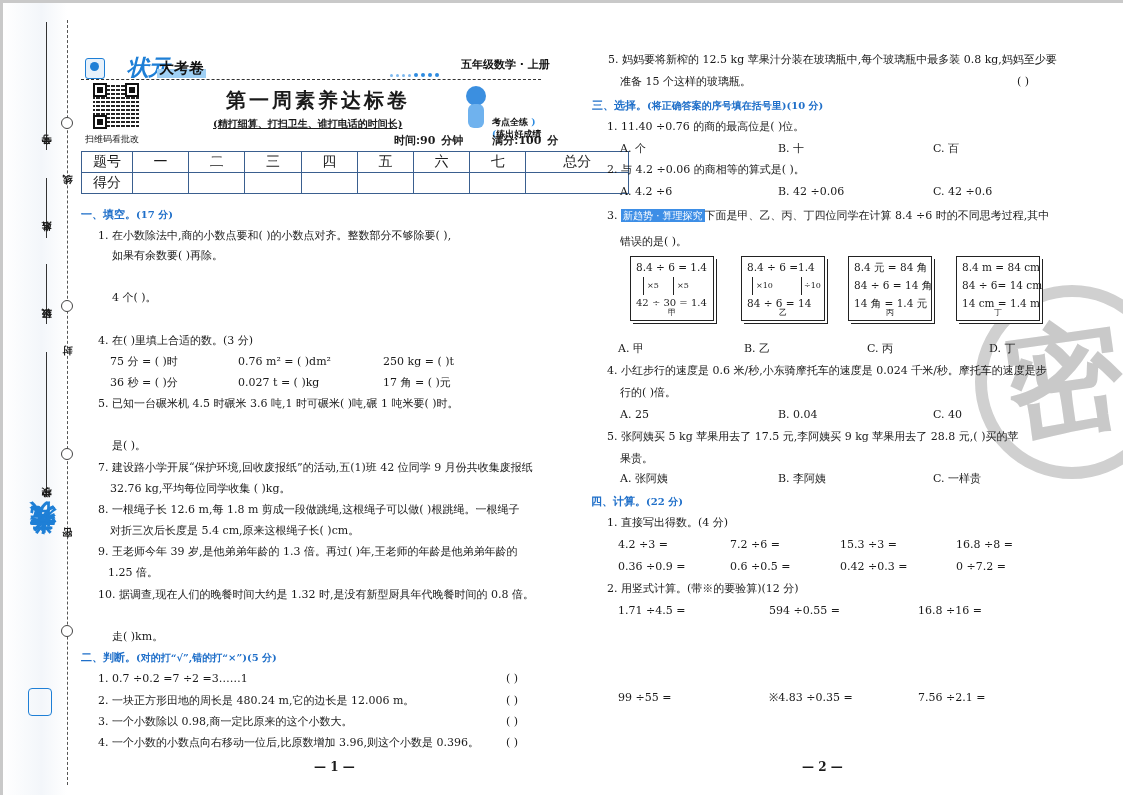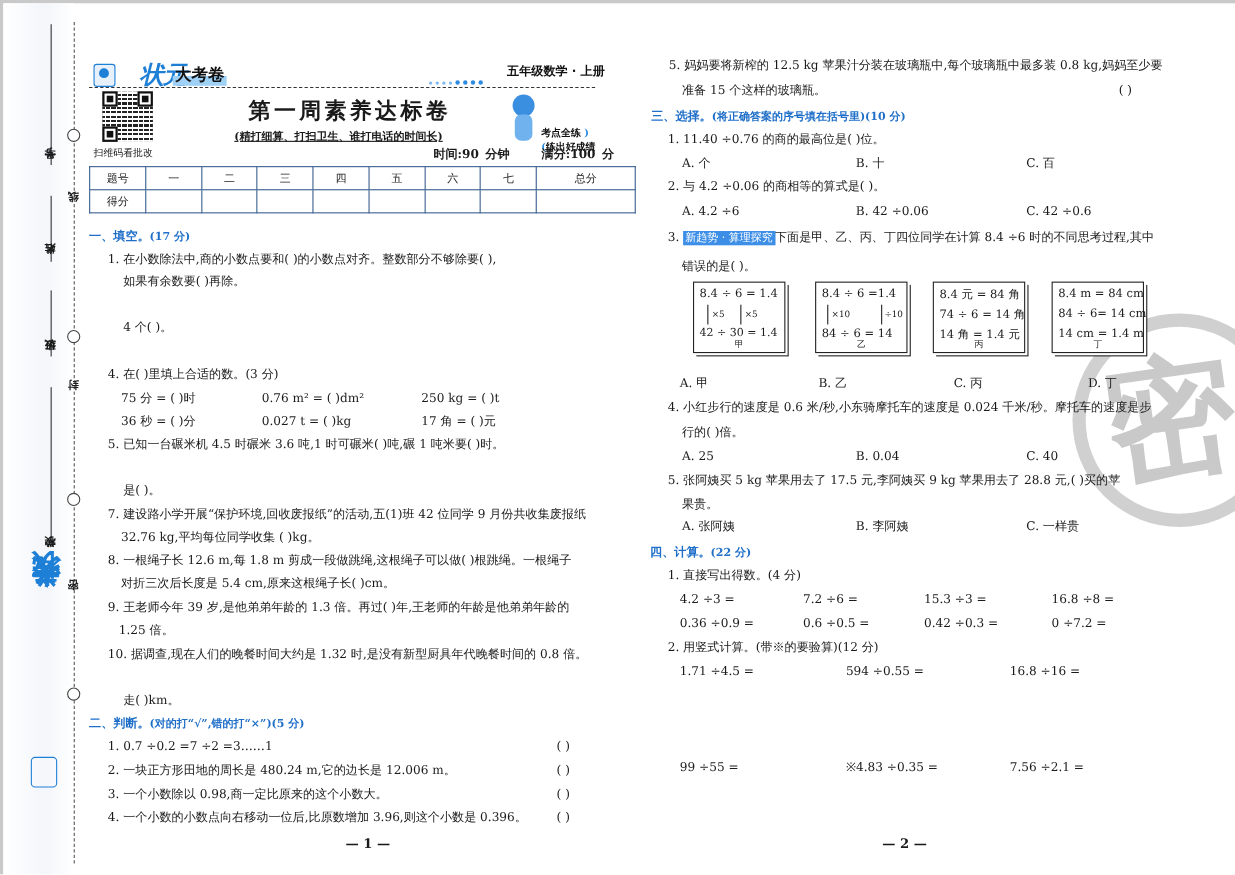--- a/index.html
+++ b/index.html
@@ -52,21 +52,21 @@
 
   .title { position:absolute; left:148px; top:87px; font-size:20px; font-weight:bold; letter-spacing:3px; }
   .subtitle { position:absolute; left:135px; top:117px; font-size:10px; font-weight:bold;text-decoration:underline; }
   .mascot { position:absolute; left:382px; top:86px; width:30px; height:44px; }
   .mascot .head { position:absolute; left:6px; top:0; width:20px; height:20px; border-radius:50%; background:#3b8fe0; }
   .mascot .body { position:absolute; left:8px; top:18px; width:16px; height:24px; border-radius:6px; background:#6fb2ee; }
   .slogan { position:absolute; left:414px; top:96px; font-size:9px; font-weight:bold; line-height:12px; color:#111;margin-top:20px; }
   .slogan .arc { color:#2d8be0; }
   .time-info { position:absolute; left:316px; top:133px; font-size:11px; font-weight:bold; word-spacing:2px; }
 
-  table.score { position:absolute; left:3px; top:151px; width:497px; border-collapse:collapse; font-family:"DejaVu Sans",sans-serif; font-size:10px; }
+  table.score { position:absolute; left:3px; top:151px; width:548px; border-collapse:collapse; font-family:"DejaVu Sans",sans-serif; font-size:14px; }
   table.score td { border:1px solid #3a5f8f; height:18px; text-align:center; }
   table.score td:first-child { width:48px; }
 
   .sec { position:absolute; font-family:"DejaVu Sans",sans-serif; font-size:11px; font-weight:bold; color:#1f6fc9; white-space:nowrap; }
   .sec .note { font-family:"DejaVu Serif",serif; font-weight:bold; font-size:10px; }
   .line { position:absolute; font-size:11px; white-space:nowrap; line-height:14px; }
   .paren { position:absolute; font-size:11px; }
 
   .footer { position:absolute; font-size:12px; font-weight:bold; }
 
@@ -253,21 +253,21 @@
     <div class="r" style="top:4px">8.4 ÷ 6 =1.4</div>
     <div class="arrow" style="left:10px;top:20px;height:18px"></div>
     <div class="small" style="left:14px;top:24px">×10</div>
     <div class="arrow" style="left:59px;top:20px;height:18px"></div>
     <div class="small" style="left:62px;top:24px">÷10</div>
     <div class="r" style="top:40px">84 ÷ 6 = 14</div>
     <div class="lab">乙</div>
   </div>
   <div class="calcbox" style="left:258px">
     <div class="r" style="top:4px">8.4 元 = 84 角</div>
-    <div class="r" style="top:22px">74 ÷ 6 = 14 角</div>
+    <div class="r" style="top:22px">84 ÷ 6 = 14 角</div>
     <div class="r" style="top:40px">14 角 = 1.4 元</div>
     <div class="lab">丙</div>
   </div>
   <div class="calcbox" style="left:366px">
     <div class="r" style="top:4px">8.4 m = 84 cm</div>
     <div class="r" style="top:22px">84 ÷ 6= 14 cm</div>
     <div class="r" style="top:40px">14 cm = 1.4 m</div>
     <div class="lab">丁</div>
   </div>
 

